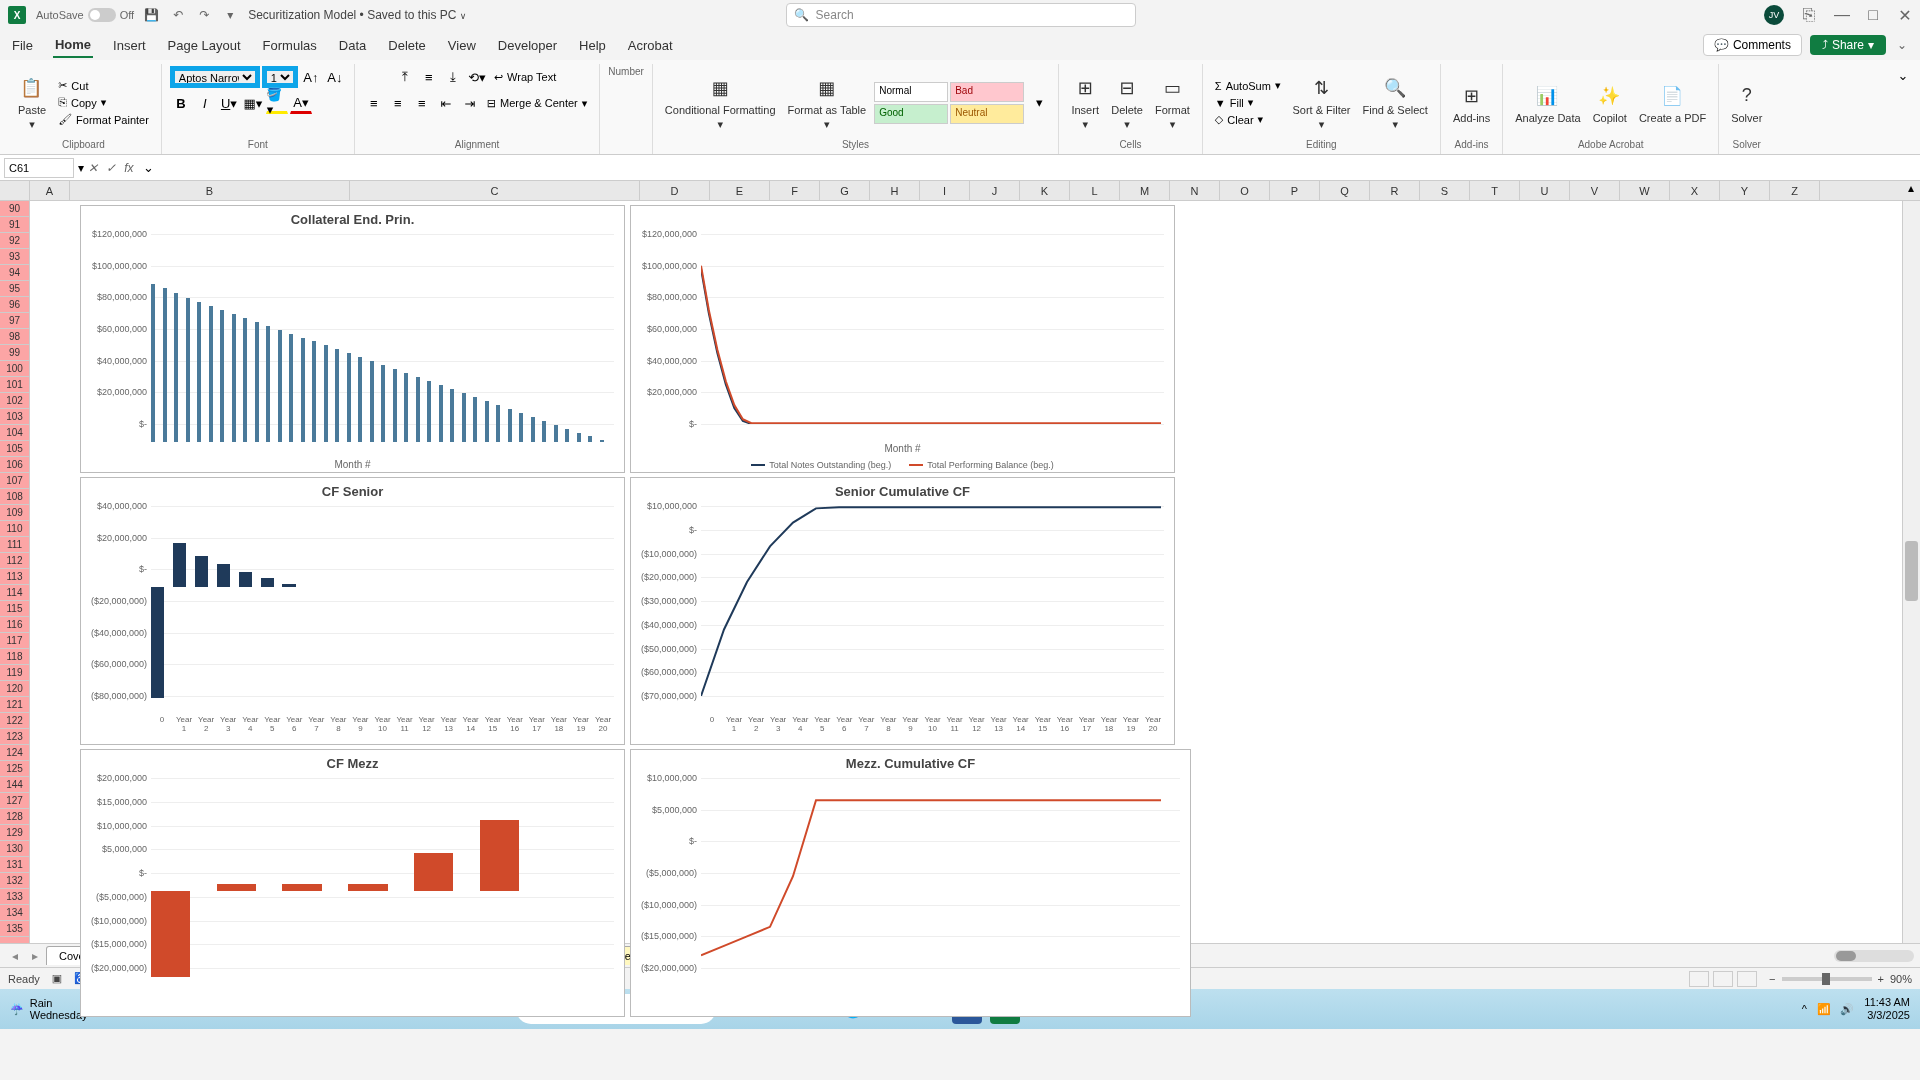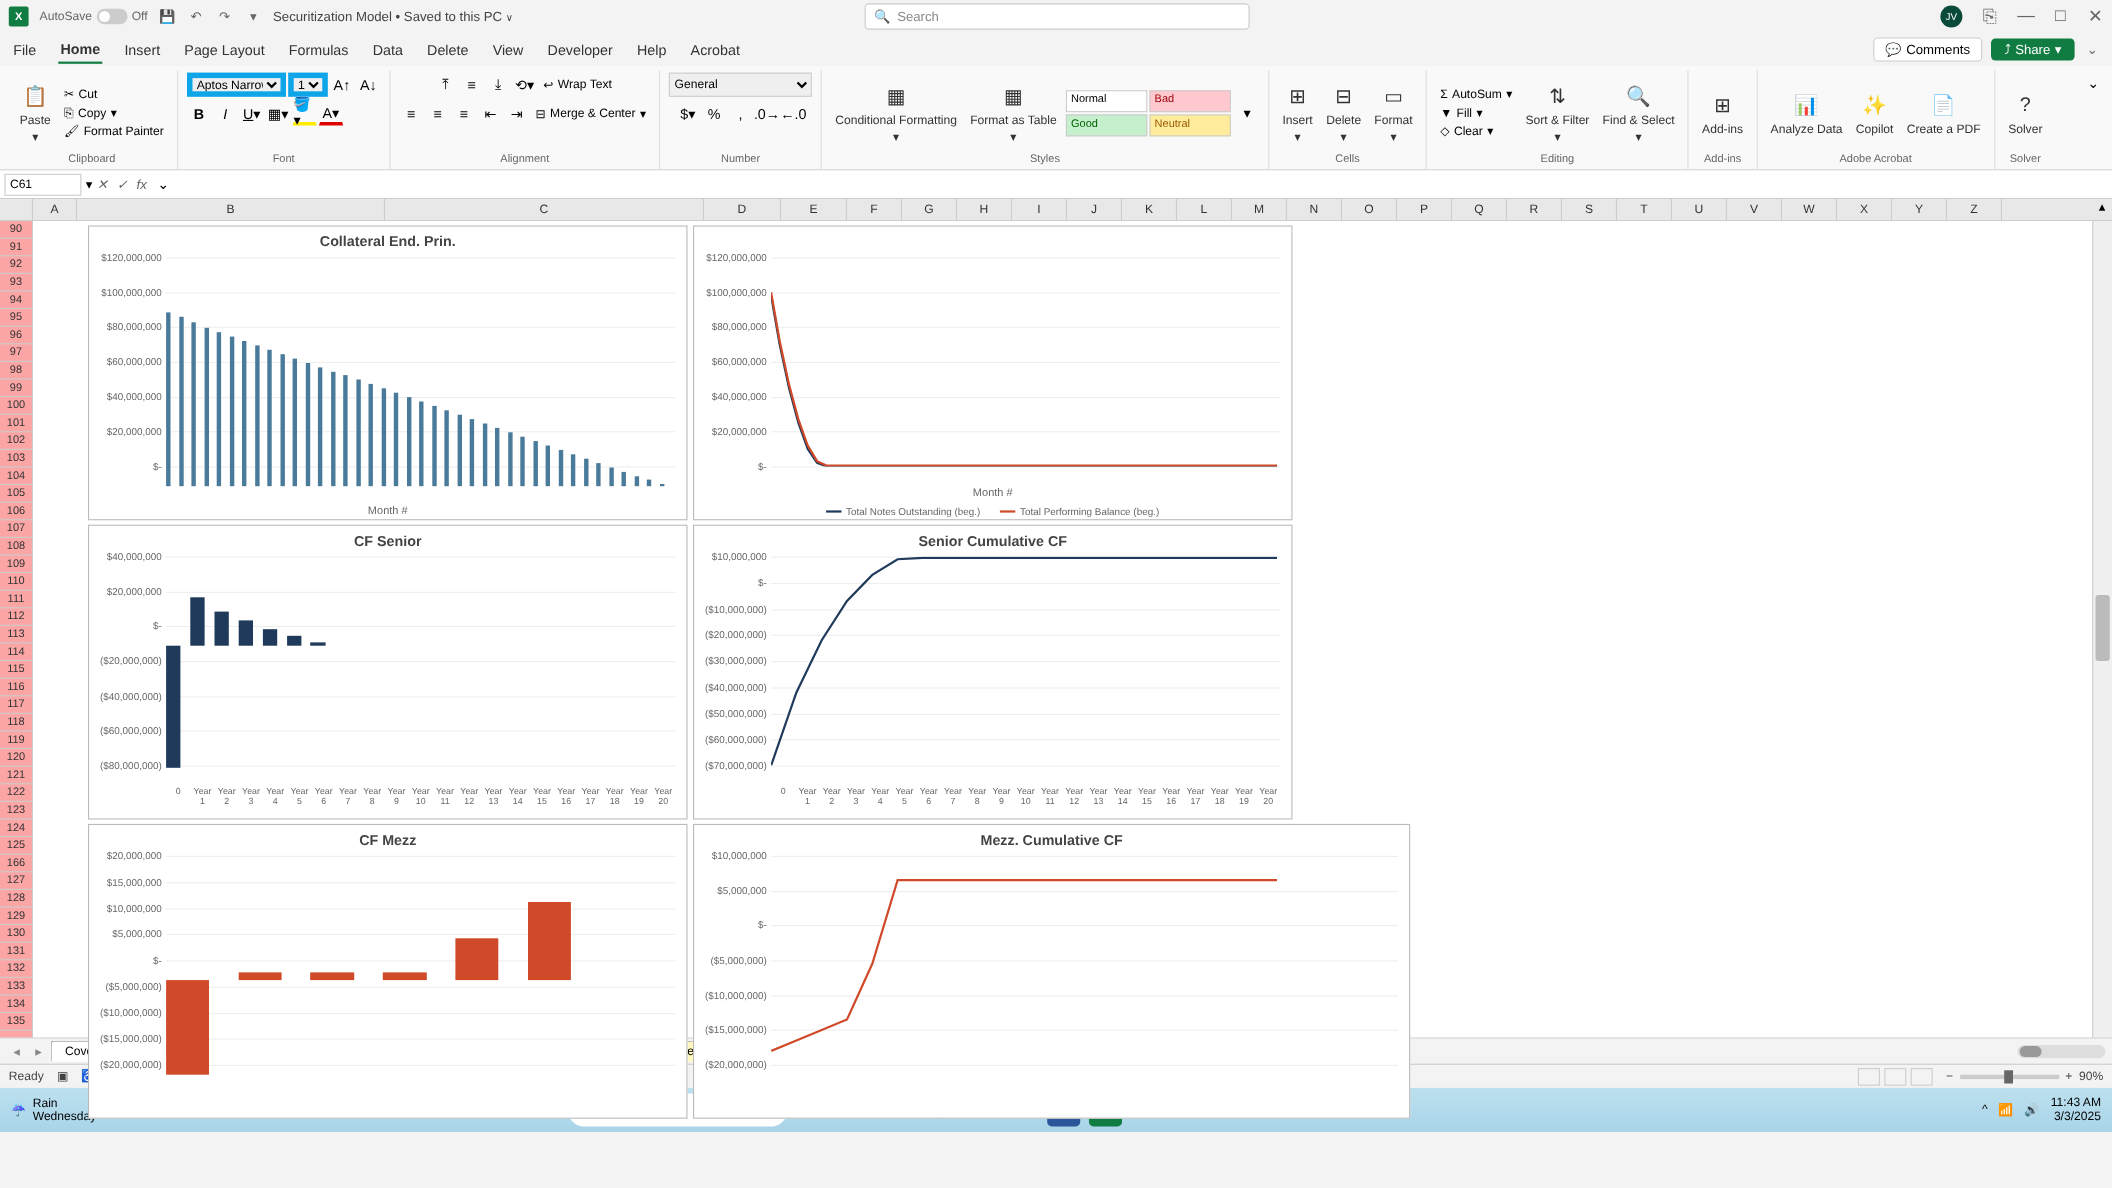--- a/index.html
+++ b/index.html
@@ -223,30 +223,20 @@
         <span class="icon-btn">≡</span>
         <span class="icon-btn">≡</span>
         <span class="icon-btn">⇤</span>
         <span class="icon-btn">⇥</span>
         <div class="small-btn"><span>⊟</span><span>Merge &amp; Center</span>▾</div>
       </div>
     </div>
     <div class="ribbon-group-label">Alignment</div>
   </div>
   <div class="ribbon-group">
-    <div class="rg-body" style="flex-direction:column;gap:4px">
-      <select class="num-select"><option>General</option></select>
-      <div class="icon-row">
-        <span class="icon-btn">$▾</span>
-        <span class="icon-btn">%</span>
-        <span class="icon-btn">,</span>
-        <span class="icon-btn">.0→</span>
-        <span class="icon-btn">←.0</span>
-      </div>
-    </div>
     <div class="ribbon-group-label">Number</div>
   </div>
   <div class="ribbon-group">
     <div class="rg-body">
       <div class="big-btn"><span class="ico">▦</span><span>Conditional Formatting</span>▾</div>
       <div class="big-btn"><span class="ico">▦</span><span>Format as Table</span>▾</div>
       <div class="style-gallery">
         <div class="style-row">
           <div class="style-swatch sw-normal">Normal</div>
           <div class="style-swatch sw-bad">Bad</div>
@@ -391,21 +381,21 @@
       <div class="row-h">116</div>
       <div class="row-h">117</div>
       <div class="row-h">118</div>
       <div class="row-h">119</div>
       <div class="row-h">120</div>
       <div class="row-h">121</div>
       <div class="row-h">122</div>
       <div class="row-h">123</div>
       <div class="row-h">124</div>
       <div class="row-h">125</div>
-      <div class="row-h">166</div>
+      <div class="row-h">144</div>
       <div class="row-h">127</div>
       <div class="row-h">128</div>
       <div class="row-h">129</div>
       <div class="row-h">130</div>
       <div class="row-h">131</div>
       <div class="row-h">132</div>
       <div class="row-h">133</div>
       <div class="row-h">134</div>
       <div class="row-h">135</div>
     </div>
@@ -649,21 +639,21 @@
           <div class="gridline" style="top: 0px;"></div>
           <div class="bar bar-mezz" style="left: 0px; width: 39.4286px; bottom: 9.5px; height: 85.5px;"></div>
           <div class="bar bar-mezz" style="left: 65.7143px; width: 39.4286px; bottom: 95px; height: 7.125px;"></div>
           <div class="bar bar-mezz" style="left: 131.429px; width: 39.4286px; bottom: 95px; height: 7.125px;"></div>
           <div class="bar bar-mezz" style="left: 197.143px; width: 39.4286px; bottom: 95px; height: 7.125px;"></div>
           <div class="bar bar-mezz" style="left: 262.857px; width: 39.4286px; bottom: 95px; height: 38px;"></div>
           <div class="bar bar-mezz" style="left: 328.571px; width: 39.4286px; bottom: 95px; height: 71.25px;"></div>
           <div class="bar bar-mezz" style="left: 394.286px; width: 39.4286px; bottom: 95px; height: 0px;"></div>
         </div>
     </div>
-    <div class="chart" id="chart5" style="left:600px;top:548px;width:652px;height:268px">
+    <div class="chart" id="chart5" style="left:600px;top:548px;width:561px;height:268px">
       <div class="chart-title">Mezz. Cumulative CF</div>
       <div class="yaxis" id="yaxis5">
           <div class="ylab" style="top: 190px;">($20,000,000)</div>
           <div class="ylab" style="top: 158.333px;">($15,000,000)</div>
           <div class="ylab" style="top: 126.667px;">($10,000,000)</div>
           <div class="ylab" style="top: 95px;">($5,000,000)</div>
           <div class="ylab" style="top: 63.3333px;">$-</div>
           <div class="ylab" style="top: 31.6667px;">$5,000,000</div>
           <div class="ylab" style="top: 0px;">$10,000,000</div>
         </div>

